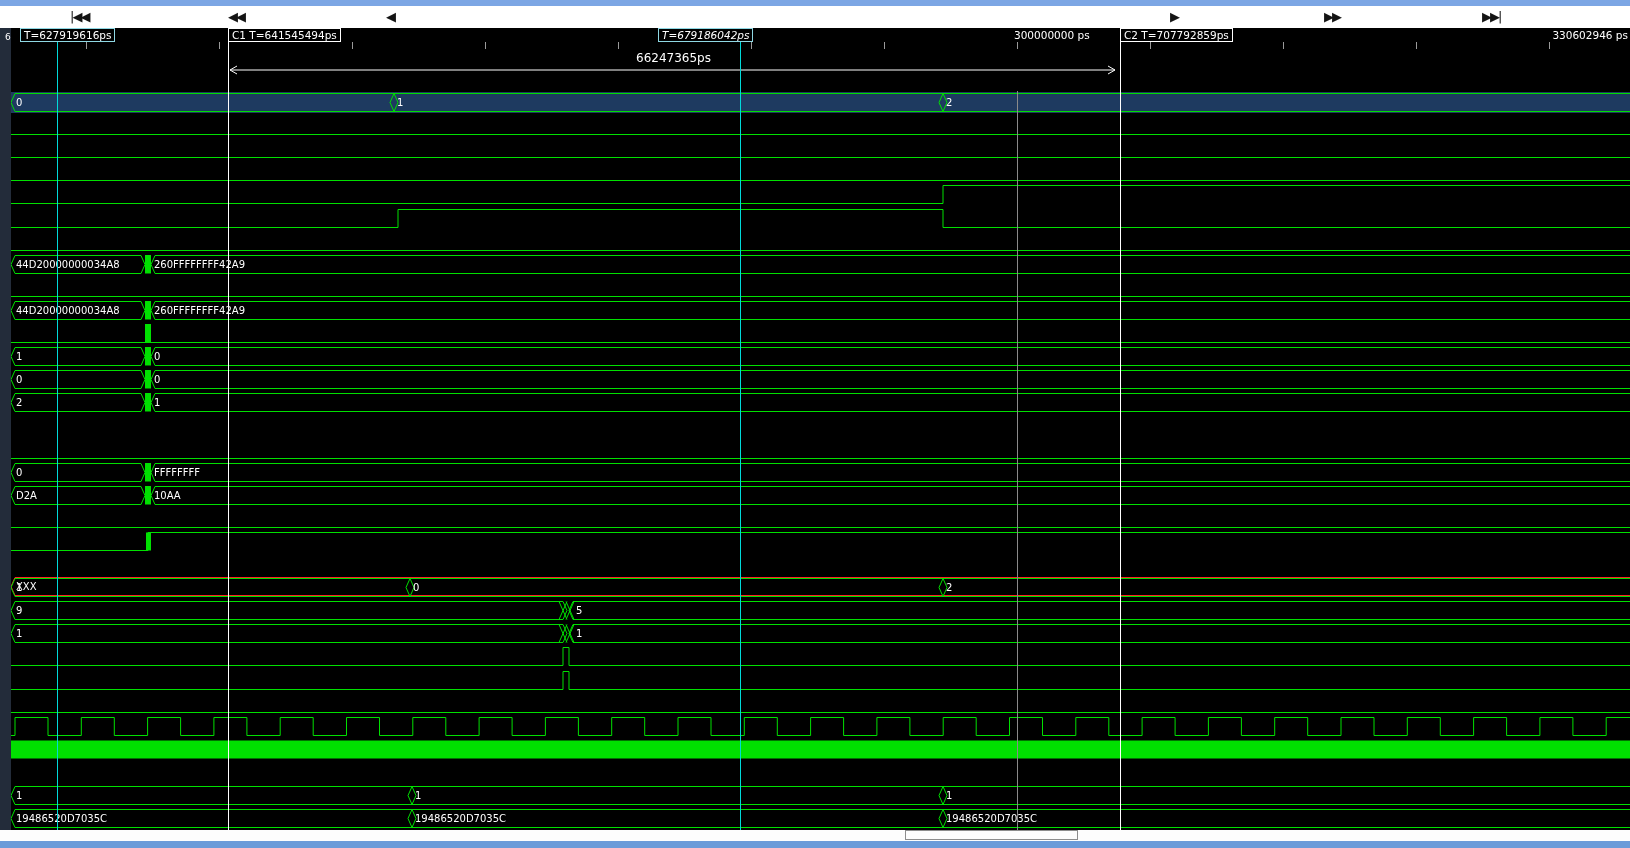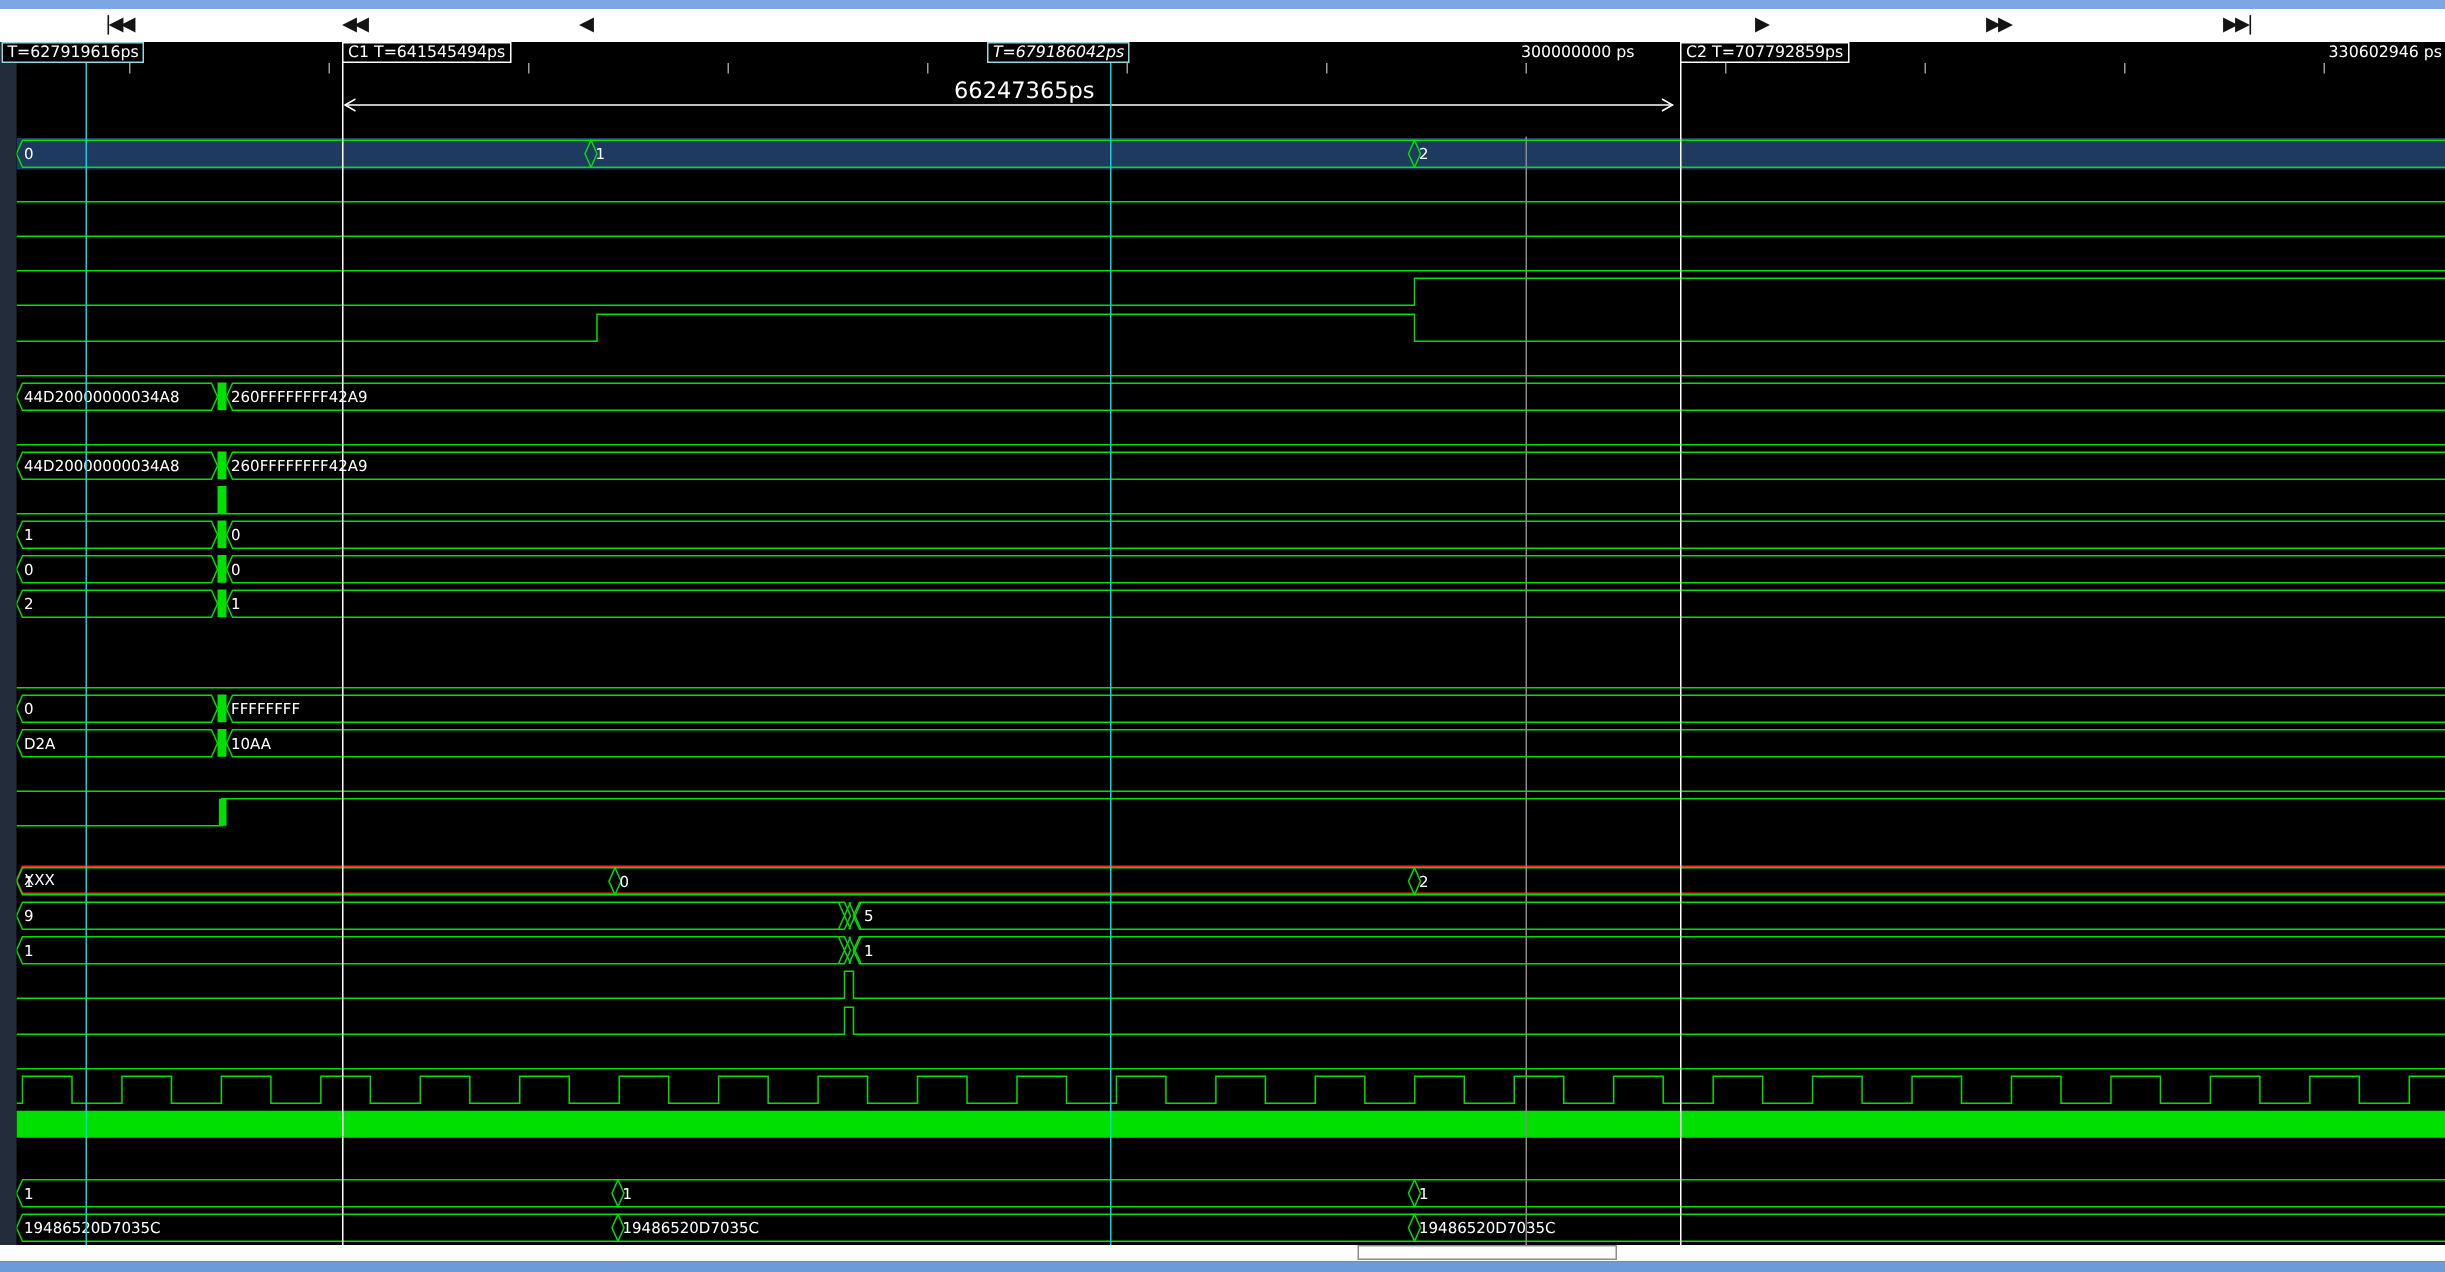--- a/index.html
+++ b/index.html
@@ -13,21 +13,21 @@
   .leftstrip{position:absolute;left:0;top:0;width:11px;height:802px;}
   .mbox{position:absolute;top:0;height:12px;background:#000;color:#fff;font-size:10.5px;
         line-height:12px;padding:0 3px;white-space:nowrap;cursor:ew-resize;}
   .tlabel{position:absolute;top:1px;color:#fff;font-size:10.5px;white-space:nowrap;}
   .tlabel.small{font-size:9px;top:4px;}
   .tick{position:absolute;top:14px;width:1px;height:7px;background:#9a9a9a;}
   .vline{position:absolute;width:1px;}
   .row{position:absolute;left:11px;height:23px;}
   .row svg{display:block;}
   .row svg text{font-family:"DejaVu Sans",sans-serif;}
-  .arrowlbl{position:absolute;color:#fff;font-size:15px;white-space:nowrap;}
+  .arrowlbl{position:absolute;color:#fff;font-size:12px;white-space:nowrap;}
   .hscroll{position:absolute;left:0;top:830px;width:1630px;height:11px;background:#fdfdfd;}
   .thumb{position:absolute;left:905px;top:0px;width:173px;height:10px;background:#fdfdfd;
          border:1px solid #8d8d8d;box-sizing:border-box;cursor:grab;}
   .botbar{position:absolute;left:0;top:841px;width:1630px;height:7px;}
 </style>
 </head>
 <body>
 
 <div id="win">
   <div class="topbar" style="background: rgb(124, 166, 228);"></div>
@@ -272,21 +272,21 @@
           <text x="5" y="15" fill="#ffffff" font-size="10">19486520D7035C</text>
           <text x="404" y="15" fill="#ffffff" font-size="10">19486520D7035C</text>
           <text x="935" y="15" fill="#ffffff" font-size="10">19486520D7035C</text>
         </svg>
       </div>
       <div class="vline" style="left: 57px; top: 12px; height: 790px; background: rgb(0, 218, 218);"></div>
       <div class="vline" style="left: 228px; top: 12px; height: 790px; background: rgb(255, 255, 255);"></div>
       <div class="vline" style="left: 740px; top: 12px; height: 790px; background: rgb(0, 218, 218);"></div>
       <div class="vline" style="left: 1017px; top: 63px; height: 739px; background: rgb(138, 138, 138);"></div>
       <div class="vline" style="left: 1120px; top: 12px; height: 790px; background: rgb(255, 255, 255);"></div>
-      <div class="mbox" style="left: 1px; border: 1px solid rgb(143, 216, 228);">T=627919616ps</div>
+      <div class="mbox" style="left: 20px; border: 1px solid rgb(143, 216, 228);">T=627919616ps</div>
       <div class="mbox" style="left: 228px; border: 1px solid rgb(255, 255, 255);">C1 T=641545494ps</div>
       <div class="mbox" style="left: 658px; border: 1px solid rgb(143, 216, 228); font-style: italic;">T=679186042ps</div>
       <div class="mbox" style="left: 1120px; border: 1px solid rgb(255, 255, 255);">C2 T=707792859ps</div>
     </div>
   <div class="hscroll">
     <div class="thumb" style="left: 905px; width: 173px;"></div>
   </div>
   <div class="botbar" style="background: rgb(107, 155, 217);"></div>
 </div>
 

